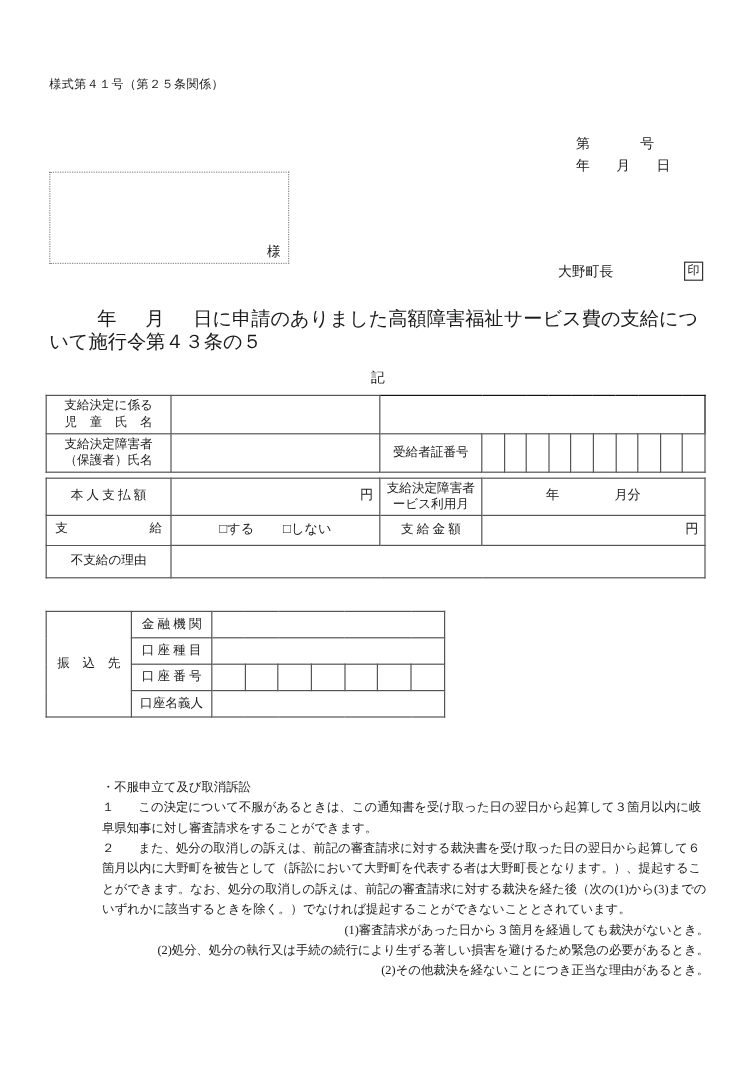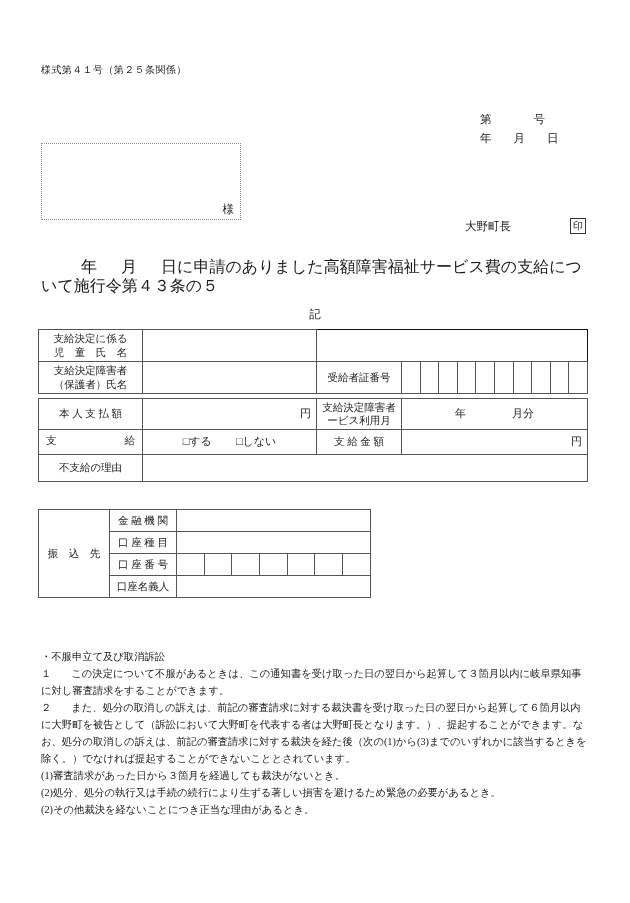--- a/index.html
+++ b/index.html
@@ -160,24 +160,25 @@
 
   
   .notes {
     position: absolute;
     left: 41px;
     top: 648px;
     width: 550px;
     font-size: 10.3px;
     line-height: 17px;
   }
-  .notes .row { white-space: normal; }
+  .notes .row { white-space: normal; margin-left: 44px; }
   .notes .ni { display: inline-block; width: 20px; }
   .hang {
     text-indent: 0;
+    text-align: right;
   }
 </style>
 </head>
 <body>
 
 <div class="page">
 
   <div class="form-no">様式第４１号（第２５条関係）</div>
 
   <div class="num-line">

